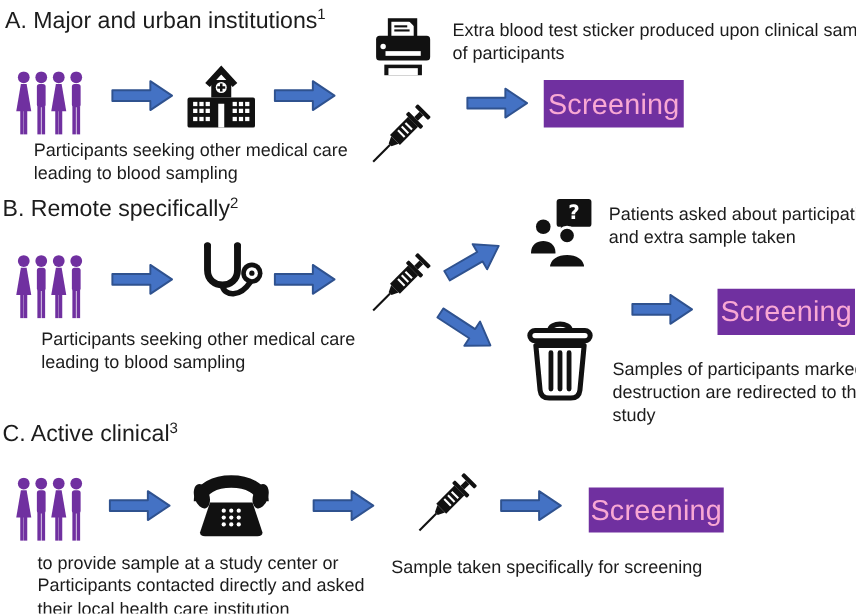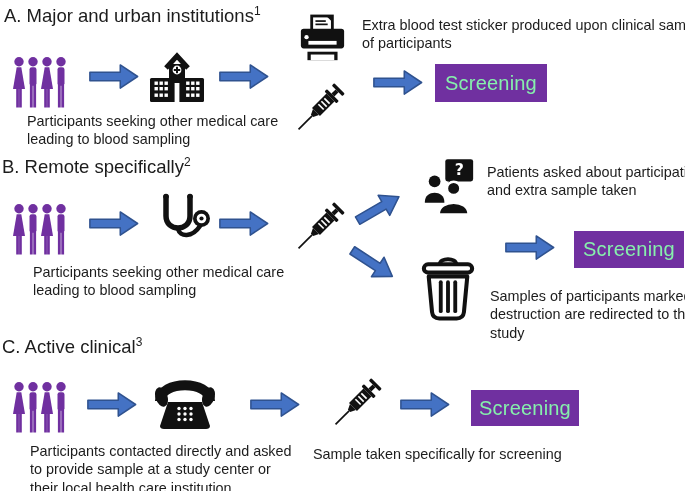--- a/index.html
+++ b/index.html
@@ -4,22 +4,22 @@
 <style>
   *{box-sizing:border-box}
   html,body{margin:0;padding:0}
   #canvas{position:relative;width:685px;height:491px;background:#ffffff;overflow:hidden;
           font-family:"Liberation Sans",sans-serif;color:#1c1c1c}
   .abs{position:absolute}
   .title{font-size:18.5px;white-space:nowrap}
   .title sup{font-size:12px}
   .txt{font-size:14.4px;line-height:1.27}
   .txt div{white-space:nowrap}
-  .screen{background:#7030A0;color:#86efac;display:flex;align-items:center;justify-content:center;
-          font-size:20px;letter-spacing:.2px}
+  .screen{background:#7030A0;color:#f9a8d4;display:flex;align-items:center;justify-content:center;
+          font-size:23px;letter-spacing:.2px}
   .people{color:#7030A0}
   .rot{transform-origin:50% 50%}
   svg{display:block}
 </style>
 </head>
 <body>
 
 <svg width="0" height="0" style="position:absolute" aria-hidden="true">
   <defs>
     <symbol id="sym-arrow" viewBox="0 0 52 28">
@@ -310,22 +310,22 @@
 
   <div class="abs" style="left:399px;top:391px">
     <svg width="52" height="27">
         <use href="#sym-arrow"></use>
       </svg>
   </div>
 
   <div class="abs screen" style="left:471px;top:390px;width:108px;height:36px">Screening</div>
 
   <div class="abs txt" style="left:30px;top:442px">
+    <div>to provide sample at a study center or</div>
     <div>Participants contacted directly and asked</div>
-    <div>to provide sample at a study center or</div>
     <div>their local health care institution</div>
   </div>
 
   <div class="abs txt" style="left:313px;top:445px">
     <div>Sample taken specifically for screening</div>
   </div>
 
 </div>
 
 </body></html>

